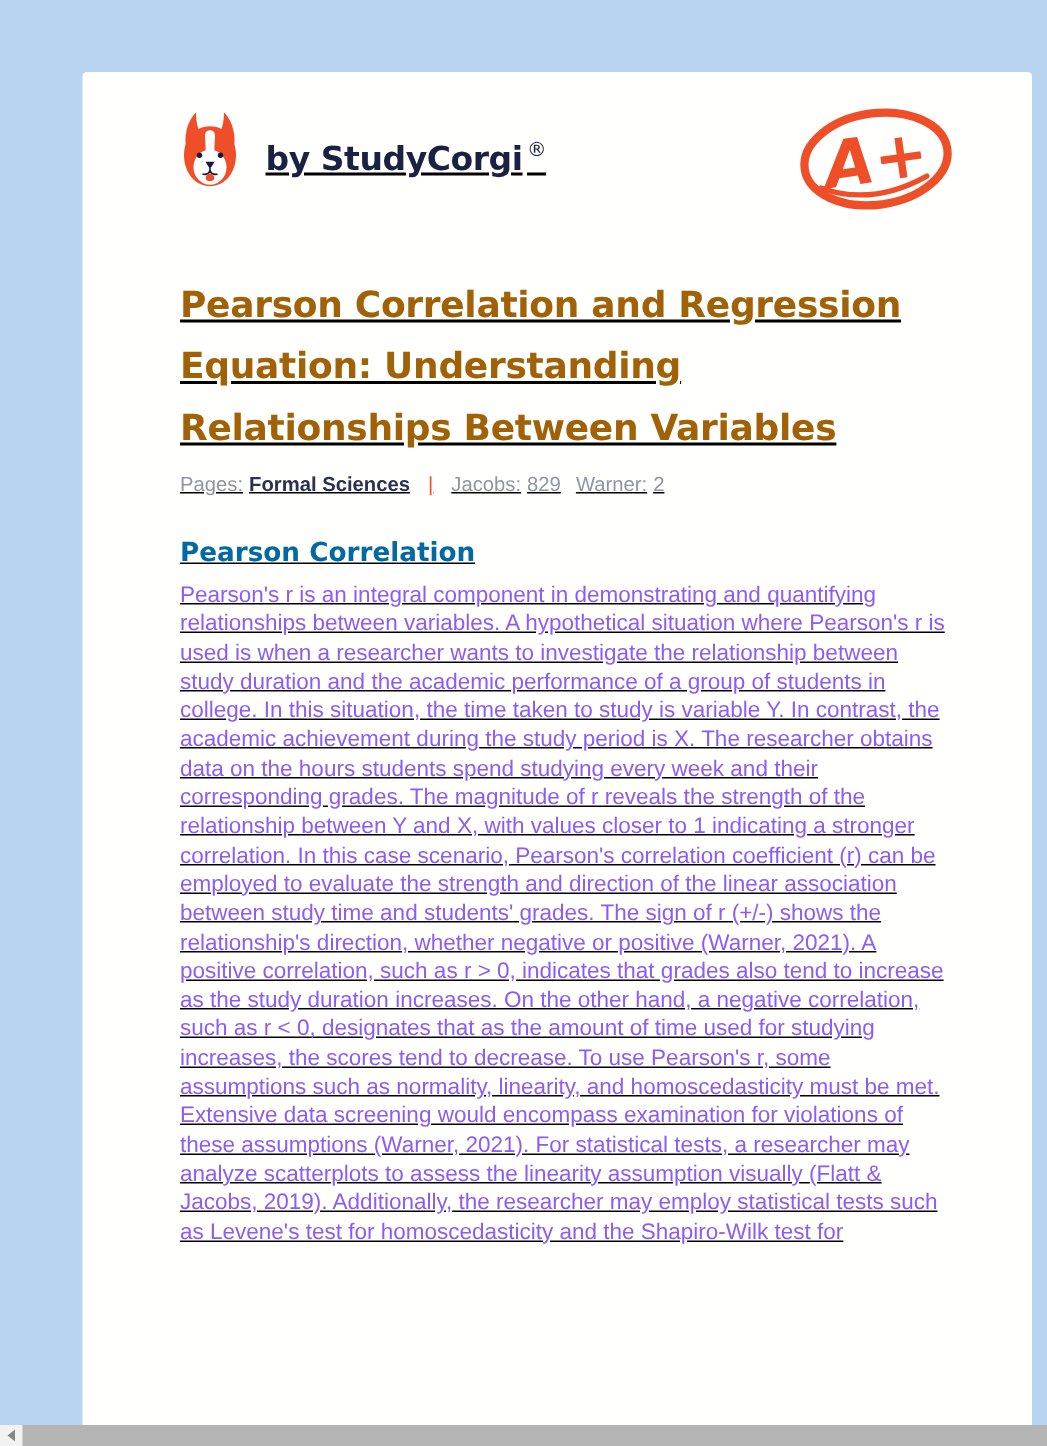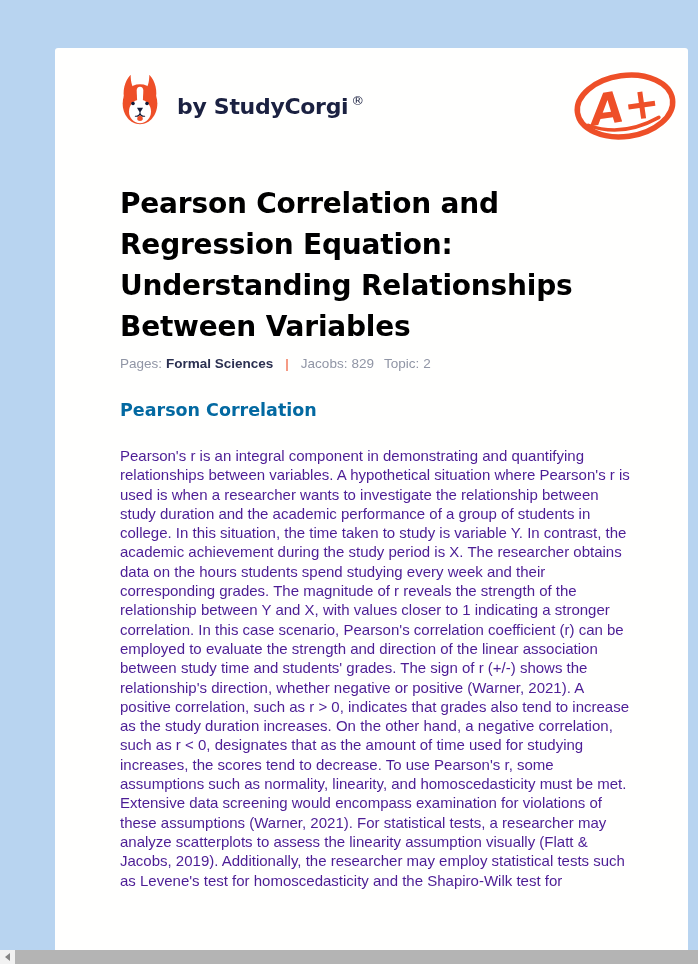--- a/index.html
+++ b/index.html
@@ -11,21 +11,21 @@
     font-family:"Liberation Sans", sans-serif;
   }
   .card {
     position:absolute;
     left:55px; top:48px;
     width:633px; height:916px;
     background:#fffffe;
     border-radius:3px 3px 0 0;
     overflow:hidden;
   }
-  .card-inner { padding:25px 30px 0 65px; }
+  .card-inner { padding:25px 71px 0 65px;text-decoration:underline; }
 
   
   .site-header {
     height:72px;
     display:flex;
     justify-content:space-between;
     align-items:flex-start;
   }
   .brand { display:flex; align-items:flex-start; }
   .brand svg { display:block; }
@@ -47,24 +47,24 @@
     color:#1b2141;
   }
   .grade-badge { margin-top:-8px; margin-right:-22px; }
 
   
   .page-title {
     margin-top:38px;
     width:510px;
     font-family:"DejaVu Sans", sans-serif;
     font-weight:bold;
-    font-size:28px;
+    font-size:24px;
     line-height:41px;
     letter-spacing:-0.2px;
-    color:#000000;
+    color:#a16207;
   }
   .article-meta {
     margin-top:8px;
     font-size:13.5px;
     line-height:18px;
     color:#9095a5;
   }
   .article-meta .topic-value {
     color:#2b3051;
     font-weight:bold;
@@ -77,25 +77,25 @@
   
   .section-heading {
     margin-top:26px;
     font-family:"DejaVu Sans", sans-serif;
     font-weight:bold;
     font-size:17.5px;
     line-height:22px;
     color:#0369a1;
   }
   .article-paragraph {
-    margin-top:25px;
+    margin-top:7px;
     width:510px;
     font-size:15px;
     line-height:19.3px;
-    color:#4c1d95;
+    color:#8b5cf6;
   }
 
   
   .hscrollbar {
     position:absolute;
     left:0; bottom:0;
     width:698px; height:14px;
     background:#f2f2f2;
     z-index:5;
   }
@@ -146,21 +146,21 @@
           <ellipse cx="55" cy="41" rx="48" ry="30.5" fill="none" stroke="#ee4f28" stroke-width="5.5" stroke-linecap="round"></ellipse>
           <path d="M16 55 Q48 72 87 57" fill="none" stroke="#ee4f28" stroke-width="3.5" stroke-linecap="round"></path>
           <text x="55" y="56" text-anchor="middle" font-family="DejaVu Sans, sans-serif" font-size="43" font-weight="bold" font-style="italic" fill="#ee4f28">A+</text>
         </g>
       </svg>
     </div>
 
     <h1 class="page-title">Pearson Correlation and Regression Equation: Understanding Relationships Between Variables</h1>
 
     <div class="article-meta">
-      <span>Pages:</span><span class="topic-value">Formal Sciences</span><span class="divider">|</span><span>Jacobs:</span><span class="num">829</span><span class="pages-label">Topic:</span><span class="num">2</span>
+      <span>Pages:</span><span class="topic-value">Formal Sciences</span><span class="divider">|</span><span>Jacobs:</span><span class="num">829</span><span class="pages-label">Warner:</span><span class="num">2</span>
     </div>
 
     <h2 class="section-heading">Pearson Correlation</h2>
 
     <p class="article-paragraph">Pearson's r is an integral component in demonstrating and quantifying relationships between variables. A hypothetical situation where Pearson's r is used is when a researcher wants to investigate the relationship between study duration and the academic performance of a group of students in college. In this situation, the time taken to study is variable Y. In contrast, the academic achievement during the study period is X. The researcher obtains data on the hours students spend studying every week and their corresponding grades. The magnitude of r reveals the strength of the relationship between Y and X, with values closer to 1 indicating a stronger correlation. In this case scenario, Pearson's correlation coefficient (r) can be employed to evaluate the strength and direction of the linear association between study time and students' grades. The sign of r (+/-) shows the relationship's direction, whether negative or positive (Warner, 2021). A positive correlation, such as r &gt; 0, indicates that grades also tend to increase as the study duration increases. On the other hand, a negative correlation, such as r &lt; 0, designates that as the amount of time used for studying increases, the scores tend to decrease. To use Pearson's r, some assumptions such as normality, linearity, and homoscedasticity must be met. Extensive data screening would encompass examination for violations of these assumptions (Warner, 2021). For statistical tests, a researcher may analyze scatterplots to assess the linearity assumption visually (Flatt &amp; Jacobs, 2019). Additionally, the researcher may employ statistical tests such as Levene's test for homoscedasticity and the Shapiro-Wilk test for</p>
 
   </div>
 </div>
 
 <div class="hscrollbar">

